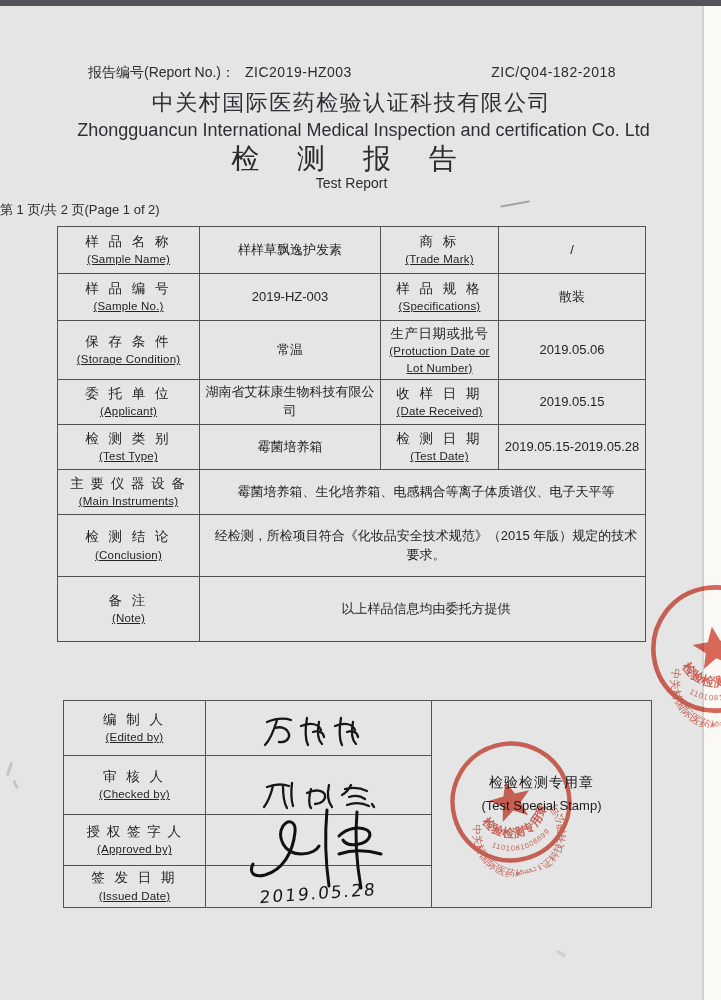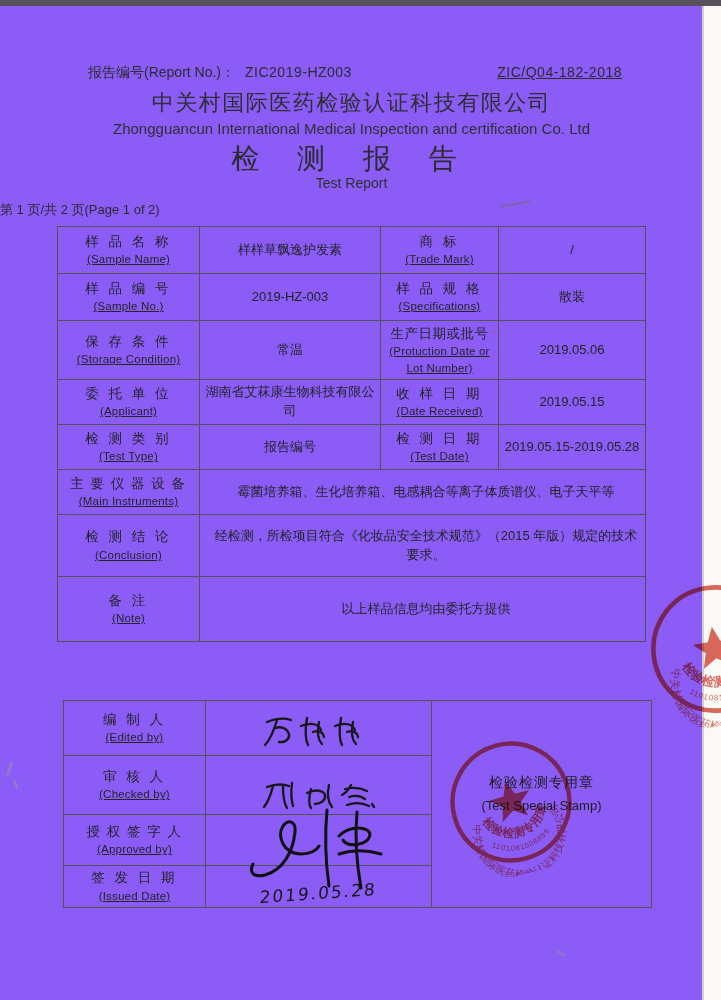--- a/index.html
+++ b/index.html
@@ -1,30 +1,30 @@
 <!DOCTYPE html>
 <html><head>
 <meta charset="utf-8">
 <style>
   html,body{margin:0;padding:0;background:#ffffff;}
-  .screen{position:relative;width:721px;height:1000px;background:#8b5cf6;overflow:hidden;
+  .screen{position:relative;width:721px;height:1000px;background:#e5e5e5;overflow:hidden;
           font-family:"Liberation Sans","DejaVu Sans",sans-serif;color:#222;}
   .scan-topbar{position:absolute;left:0;top:0;width:721px;height:6px;background:#56525b;}
   .paper-edge{position:absolute;left:702px;top:6px;width:2px;height:994px;background:#d3d0cb;}
   .paper-outside{position:absolute;left:704px;top:6px;width:17px;height:994px;background:#faf9f6;}
 
   
   .hdr-row{position:absolute;left:0;top:64px;width:703px;height:20px;font-size:14px;color:#2c2c30;}
   .hdr-left{position:absolute;left:88px;top:0;}
   .hdr-left .num{margin-left:10px;letter-spacing:0.5px;}
-  .hdr-right{position:absolute;right:81px;top:0;letter-spacing:0.5px;text-decoration:underline;}
+  .hdr-right{position:absolute;right:87px;top:0;letter-spacing:0.5px;}
   .company-cn{position:absolute;left:0;top:88px;width:703px;text-align:center;
               font-size:22px;letter-spacing:1.5px;color:#2e2e34;}
-  .company-en{position:absolute;left:0;top:120px;width:703px;text-align:center;
-              font-size:15px;color:#2e2e34;}
+  .company-en{position:absolute;left:12px;top:120px;width:703px;text-align:center;
+              font-size:18px;color:#2e2e34;}
   .title-cn{position:absolute;left:0;top:140px;width:703px;text-align:center;
             font-size:28px;letter-spacing:15px;color:#2b2b30;}
   .title-en{position:absolute;left:0;top:175px;width:703px;text-align:center;
             font-size:14px;color:#2e2e32;}
   .page-ind{position:absolute;left:0;top:201px;width:645px;font-size:13px;color:#2b2b2f;}
   .pen-slash{position:absolute;left:500px;top:203px;width:30px;height:2px;background:#6d6d6d;
              transform:rotate(-10deg);opacity:.55;border-radius:2px;}
 
   
   .tbl{position:absolute;left:57px;border-collapse:collapse;table-layout:fixed;width:588px;}
@@ -131,21 +131,21 @@
             <span class="cn">收 样 日 期</span>
             <span class="en">(Date Received)</span>
           </td>
       <td>2019.05.15</td>
     </tr>
     <tr style="height:45px">
       <td class="lbl">
             <span class="cn">检 测 类 别</span>
             <span class="en">(Test Type)</span>
           </td>
-      <td>报告编号</td>
+      <td>霉菌培养箱</td>
       <td class="lbl">
             <span class="cn">检 测 日 期</span>
             <span class="en">(Test Date)</span>
           </td>
       <td>2019.05.15-2019.05.28</td>
     </tr>
     <tr style="height:45px">
       <td class="lbl">
             <span class="cn" style="letter-spacing:1.5px">主 要 仪 器 设 备</span>
             <span class="en">(Main Instruments)</span>

